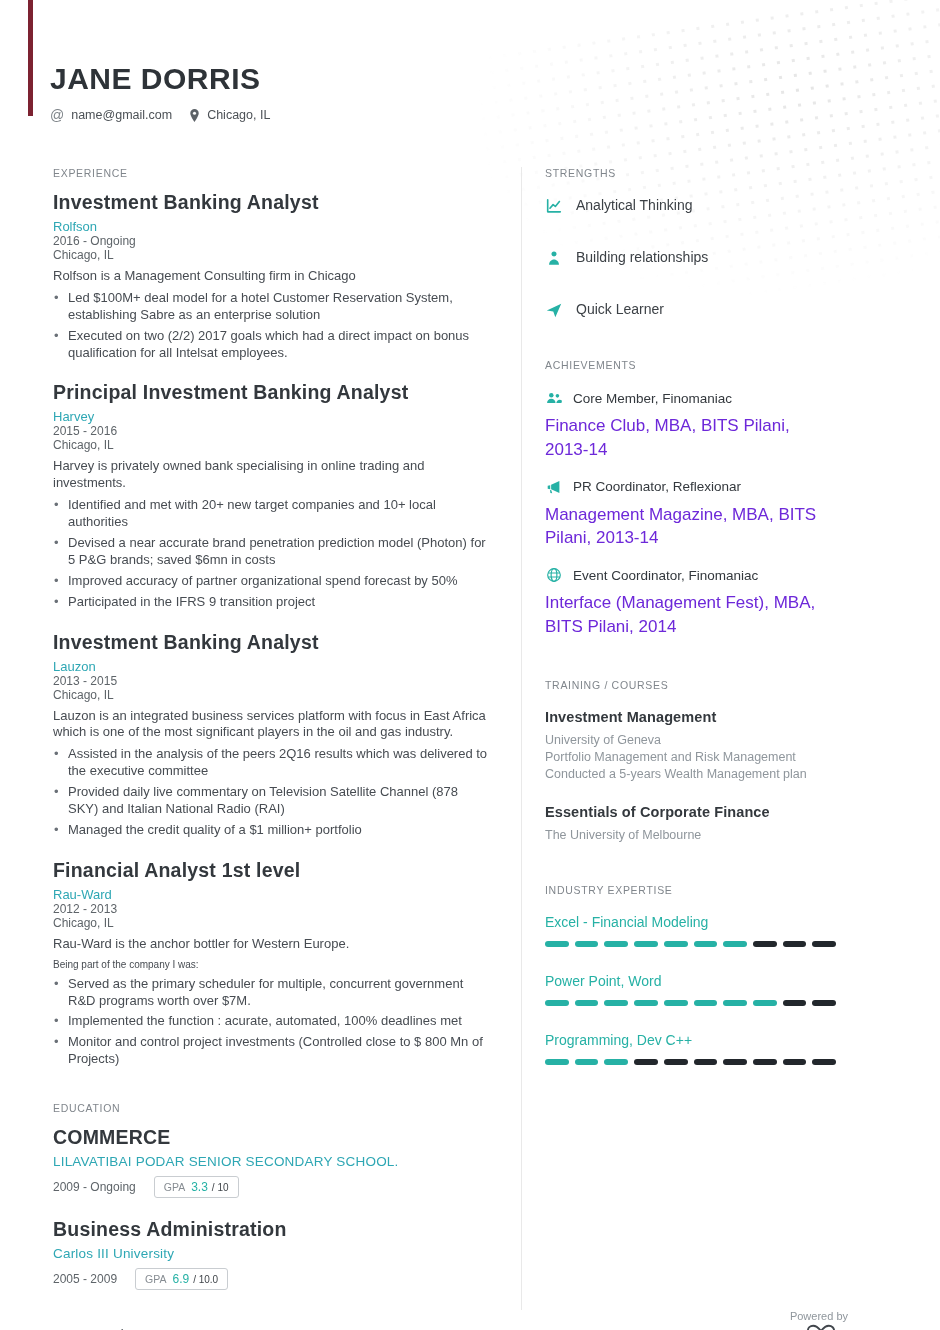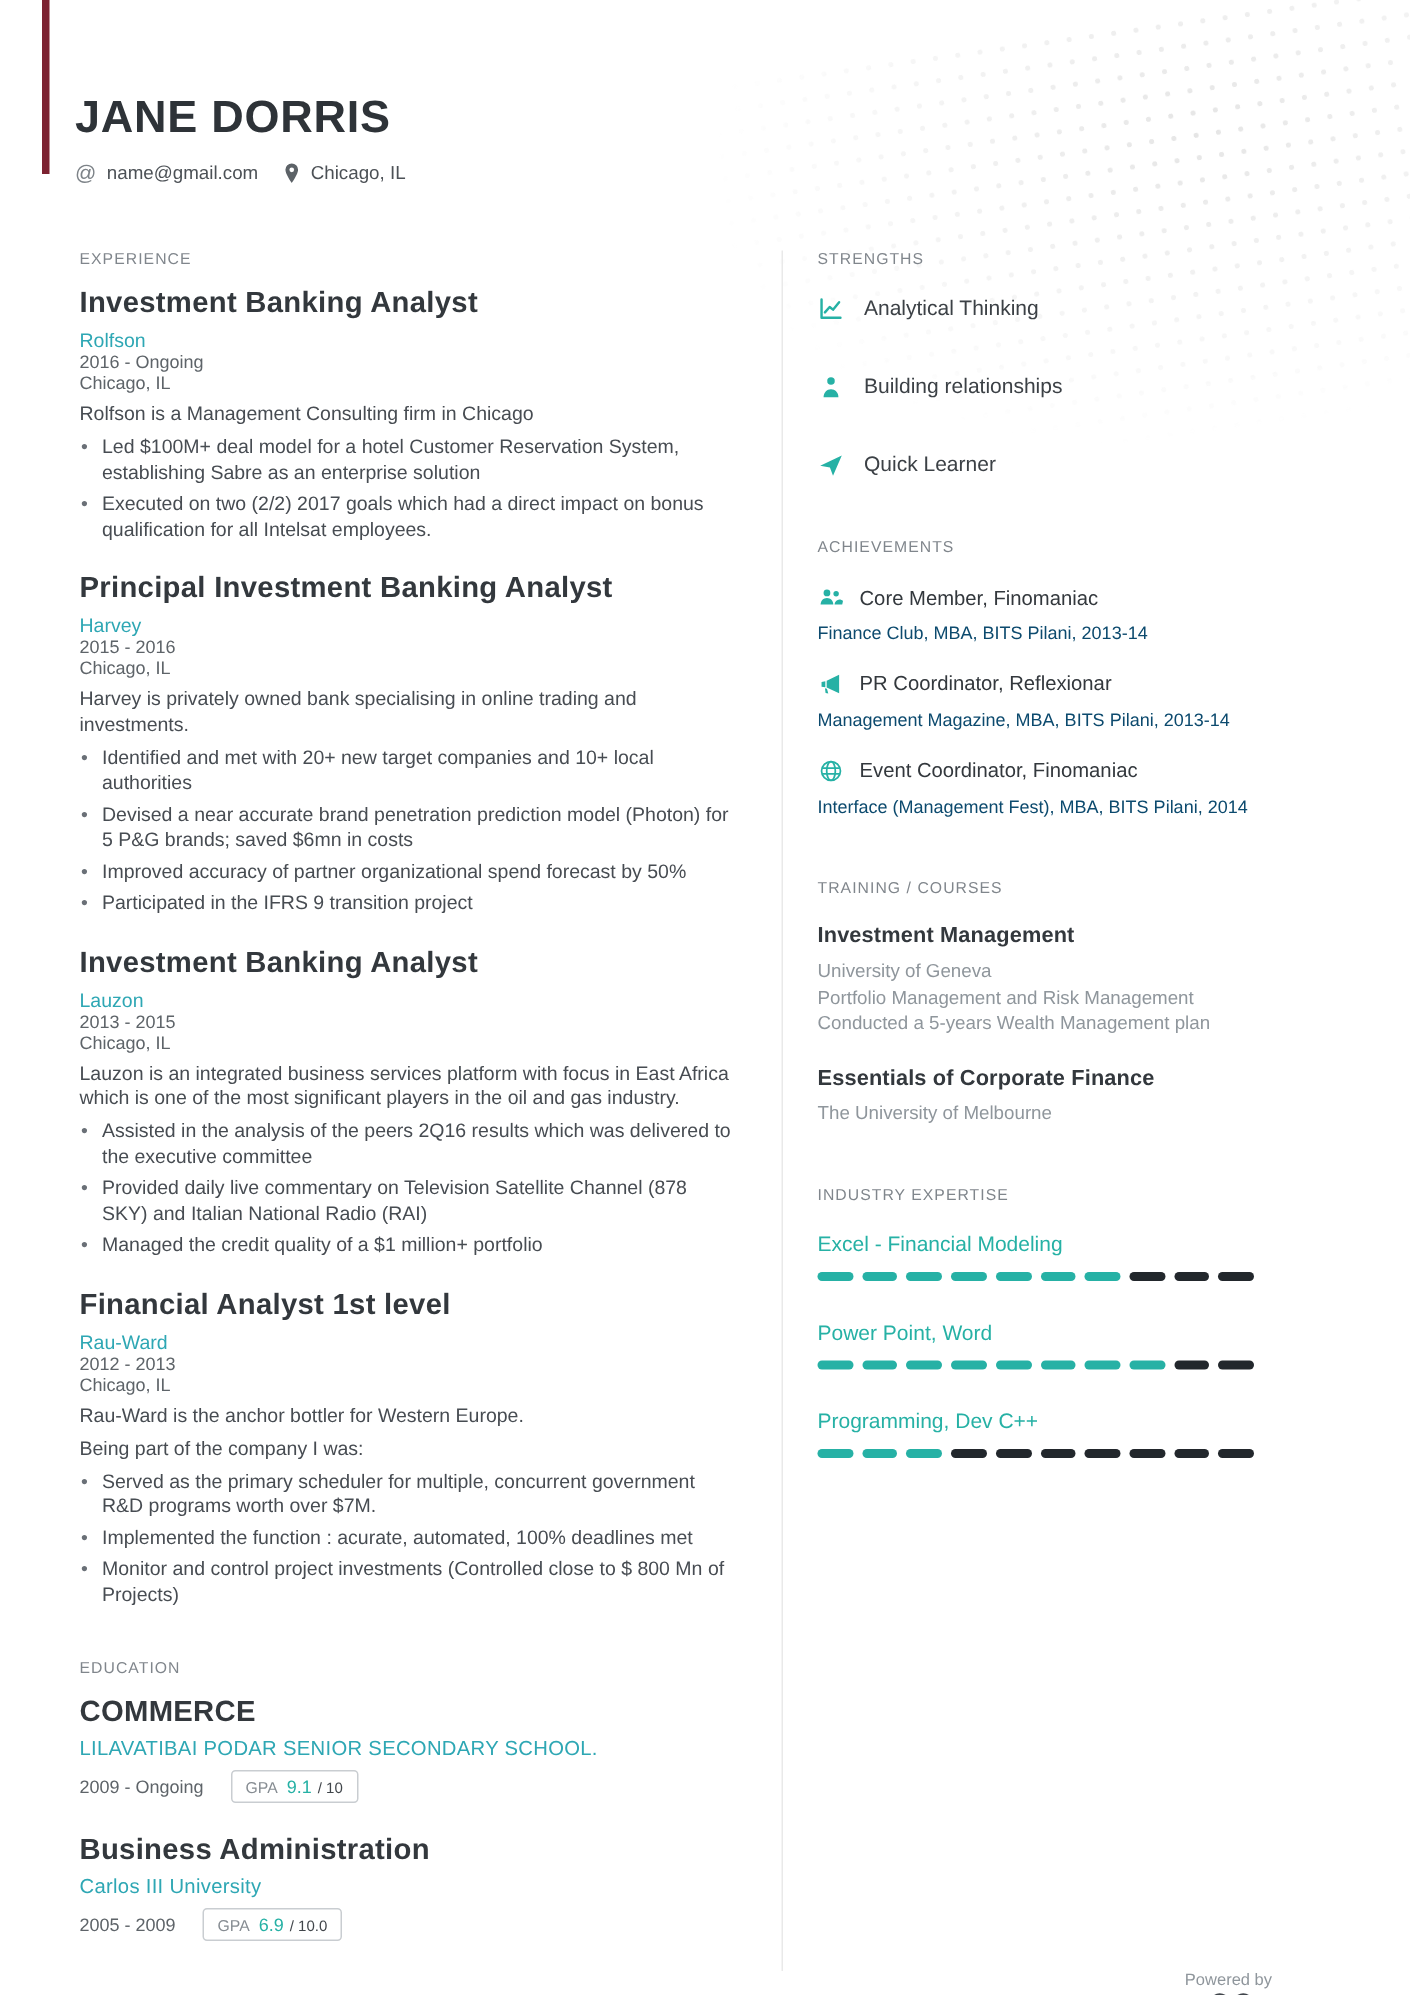--- a/index.html
+++ b/index.html
@@ -36,21 +36,21 @@
   .col-right{width:315px;border-left:1px solid var(--divider);padding-left:23px;}
   .sec-label{font-size:10.5px;letter-spacing:.7px;color:#80868c;margin:0 0 12px;}
   
   .job{margin-bottom:20px;}
   .jtitle{margin:0 0 5px;font-size:19.5px;font-weight:700;color:#33383d;letter-spacing:.2px;}
   .meta{display:flex;align-items:baseline;margin-bottom:2px;flex-direction:column;}
   .company{color:var(--link);font-size:13px;margin-right:16px;}
   .dates,.loc{font-size:12px;color:#5e6469;}
   .dates{margin-right:16px;}
   .summary{margin:6px 0 5px;font-size:13px;line-height:1.3;color:#474c52;}
-  .summary2{margin:0 0 5px;font-size:13px;line-height:1.3;color:#474c52;}
+  .summary2{margin:0 0 5px;font-size:10px;line-height:1.3;color:#474c52;}
   ul.bullets{margin:0;padding:0;list-style:none;}
   ul.bullets li{position:relative;padding-left:15px;font-size:13px;line-height:1.3;margin-bottom:4px;color:#474c52;}
   ul.bullets li::before{content:"•";position:absolute;left:1px;top:0;color:#6a7077;}
   
   .edu-section{margin-top:34px;}
   .edu{margin-bottom:20px;}
   .school{font-size:13.5px;color:var(--link);margin:0 0 7px;letter-spacing:.2px;}
   .edu-meta{display:flex;align-items:center;}
   .edu-meta .dates{margin-right:18px;}
   .gpa-box{display:inline-flex;align-items:baseline;border:1px solid #c9cdd1;border-radius:3px;padding:3px 9px;}
@@ -61,21 +61,21 @@
   .rsec{margin-bottom:40px;}
   .rsec .sec-label{margin-bottom:18px;}
   .strength{display:flex;align-items:flex-start;margin-bottom:34px;font-size:14px;color:#3c4146;}
   .strength .ticon{margin-right:13px;}
   .ticon{display:inline-flex;width:18px;height:18px;color:var(--accent);flex:0 0 18px;}
   .ticon svg{width:18px;height:18px;}
   .ach{margin-bottom:16px;}
   .ach-row{display:flex;align-items:center;margin-bottom:7px;}
   .ach-row .ticon{margin-right:10px;}
   .ach-title{font-size:13.5px;color:#33383d;}
-  .ach-sub{font-size:12px;color:#0c4a6e;line-height:1.4;}
+  .ach-sub{font-size:17px;color:#6d28d9;line-height:1.4;}
   .course{margin-bottom:20px;}
   .course-title{font-size:14.5px;font-weight:700;color:#33383d;margin:0 0 7px;letter-spacing:.1px;}
   .course-details{font-size:12.5px;color:#8f969c;line-height:1.38;white-space:pre-line;}
   .skill{margin-bottom:26px;}
   .skill-name{font-size:14px;color:var(--accent);margin-bottom:11px;}
   .skill-bar{display:flex;gap:6px;width:100%;}
   .seg{flex:1;height:6px;border-radius:3px;}
   .seg.on{background:var(--accent);}
   .seg.off{background:var(--dark-segment);}
   
@@ -179,21 +179,21 @@
       <section class="edu-section">
         <div class="sec-label">EDUCATION</div>
 
         <article class="edu">
           <h2 class="jtitle">COMMERCE</h2>
           <div class="school">LILAVATIBAI PODAR SENIOR SECONDARY SCHOOL.</div>
           <div class="edu-meta">
             <span class="dates">2009 - Ongoing</span>
             <span class="gpa-box">
               <span class="gpa-label">GPA</span>
-              <span class="gpa-value">9.1</span>
+              <span class="gpa-value">3.3</span>
               <span class="gpa-scale">/ 10</span>
             </span>
           </div>
         </article>
 
         <article class="edu">
           <h2 class="jtitle">Business Administration</h2>
           <div class="school">Carlos III University</div>
           <div class="edu-meta">
             <span class="dates">2005 - 2009</span>

